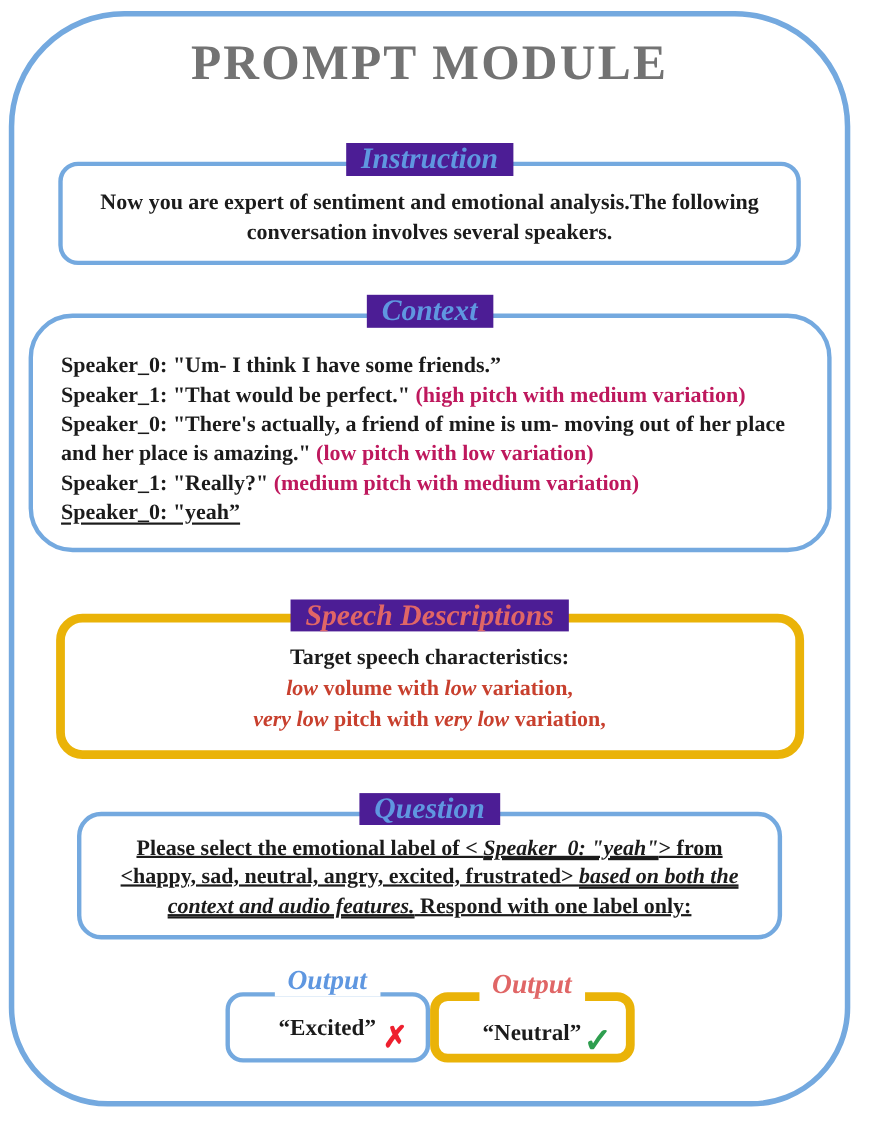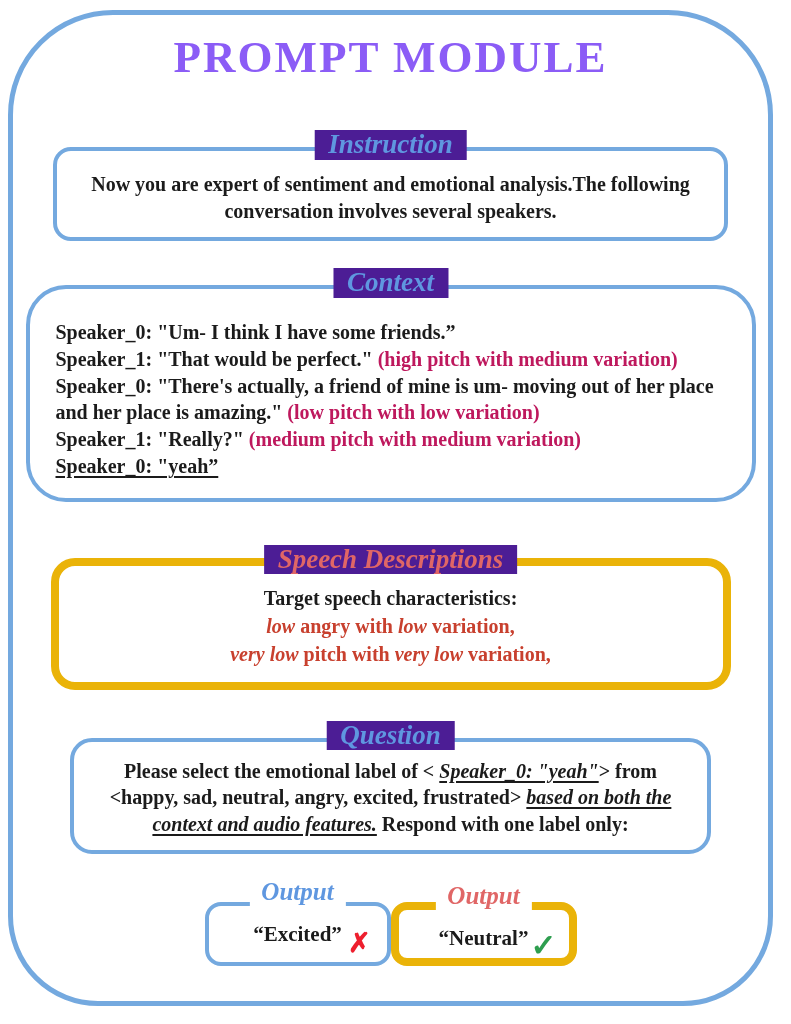--- a/index.html
+++ b/index.html
@@ -1,42 +1,42 @@
 <!DOCTYPE html>
 <html><head>
 <meta charset="utf-8">
 <style>
   html,body{margin:0;padding:0;background:#ffffff;}
   body{width:791px;height:1024px;position:relative;
        font-family:"Liberation Serif","DejaVu Serif",serif;color:#1b1b1b;}
   .frame{position:absolute;left:8px;top:10px;width:765px;height:996px;
          border:5px solid #74a9df;border-radius:105px 105px 90px 90px;box-sizing:border-box;}
   .title{margin:16px 0 0;text-align:center;font-size:45px;font-weight:bold;
-         color:#8b5cf6;letter-spacing:2px;}
+         color:#737373;letter-spacing:2px;}
   .box{position:relative;box-sizing:border-box;margin:0 auto;background:#fff;}
   .legend{position:absolute;top:-21px;left:50%;transform:translateX(-50%);
           background:#4c1d95;padding:0 14px;white-space:nowrap;
           font-size:27px;font-weight:bold;font-style:italic;line-height:1.1;}
   .legend.blue{color:#5f97e0;}
   .legend.salmon{color:#e06666;}
   .blue-border{border:4px solid #74a9df;}
   .orange-border{border:8px solid #eab308;}
   .instruction{width:675px;margin-top:64px;border-radius:18px;
                padding:20px 26px 12px;text-align:center;font-size:20px;font-weight:bold;line-height:1.35;}
   .context{width:730px;margin-top:44px;border-radius:40px;
            padding:30px 28px 18px 26px;font-size:20px;font-weight:bold;line-height:1.34;}
   .turn{text-align:left;}
   .turn .red{color:#be185d;}
   .turn.final span{text-decoration:underline;text-decoration-thickness:2px;text-underline-offset:3px;}
   .speech{width:680px;margin-top:56px;border-radius:24px;
           padding:18px 20px 14px;text-align:center;font-size:20px;font-weight:bold;line-height:1.4;}
   .speech .s-line{color:#c8402e;}
   .it{font-style:italic;}
   .question{width:641px;margin-top:48px;border-radius:22px;
-            padding:16px 26px 12px;text-align:center;font-size:20px;font-weight:bold;line-height:1.33;}
+            padding:16px 26px 12px;text-align:center;font-size:20px;font-weight:bold;line-height:1.33;text-decoration:underline;}
   .emph{font-style:italic;text-decoration:underline;text-underline-offset:3px;}
   .outputs{display:flex;justify-content:center;margin-top:48px;}
   .out-box{position:relative;width:186px;height:64px;border-radius:16px;box-sizing:border-box;
            text-align:center;padding-top:16px;font-size:21px;font-weight:bold;background:#fff;}
   .out-legend{position:absolute;top:-28px;left:50%;transform:translateX(-50%);
               background:#fff;padding:0 12px;font-size:25px;font-weight:bold;font-style:italic;}
   .mark{position:absolute;font-weight:bold;line-height:1;}
   .mark.wrong{color:#ee1f2e;right:16px;top:24px;font-size:27px;}
   .mark.right{color:#2e9e4f;right:12px;top:20px;font-size:31px;}
 </style>
@@ -57,21 +57,21 @@
     <div class="turn"><span>Speaker_0: "Um- I think I have some friends.”</span><span class="red"></span></div>
     <div class="turn"><span>Speaker_1: "That would be perfect." </span><span class="red">(high pitch with medium variation)</span></div>
     <div class="turn"><span>Speaker_0: "There's actually, a friend of mine is um- moving out of her place and her place is amazing." </span><span class="red">(low pitch with low variation)</span></div>
     <div class="turn"><span>Speaker_1: "Really?" </span><span class="red">(medium pitch with medium variation)</span></div>
     <div class="turn final"><span>Speaker_0: "yeah”</span></div>
   </div>
 
   <div class="box orange-border speech">
     <span class="legend salmon">Speech Descriptions</span>
     <div>Target speech characteristics:</div>
-    <div class="s-line"><span class="it">low</span><span> angry with </span><span class="it">low</span><span> variation,</span></div>
+    <div class="s-line"><span class="it">low</span><span> volume with </span><span class="it">low</span><span> variation,</span></div>
     <div class="s-line"><span class="it">very low</span><span> pitch with </span><span class="it">very low</span><span> variation,</span></div>
   </div>
 
   <div class="box blue-border question">
     <span class="legend blue">Question</span>
     <div><span>Please select the emotional label of &lt; </span><span class="emph">Speaker_0: "yeah"</span><span>&gt; from &lt;happy, sad, neutral, angry, excited, frustrated&gt; </span><span class="emph">based on both the context and audio features.</span><span> Respond with one label only:</span></div>
   </div>
 
   <div class="outputs">
     <div class="out-box blue-border">

